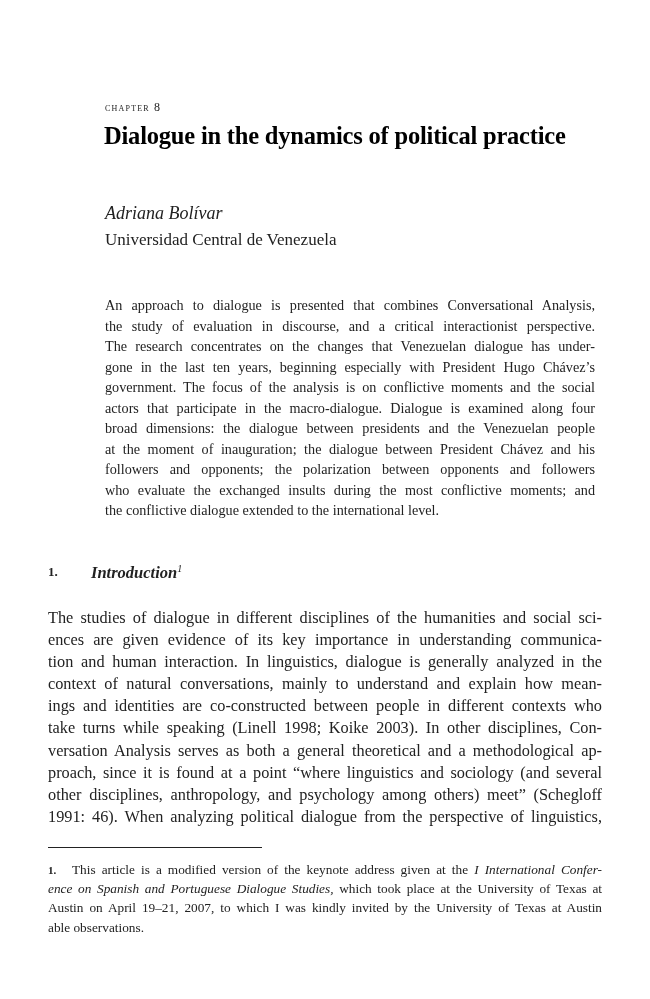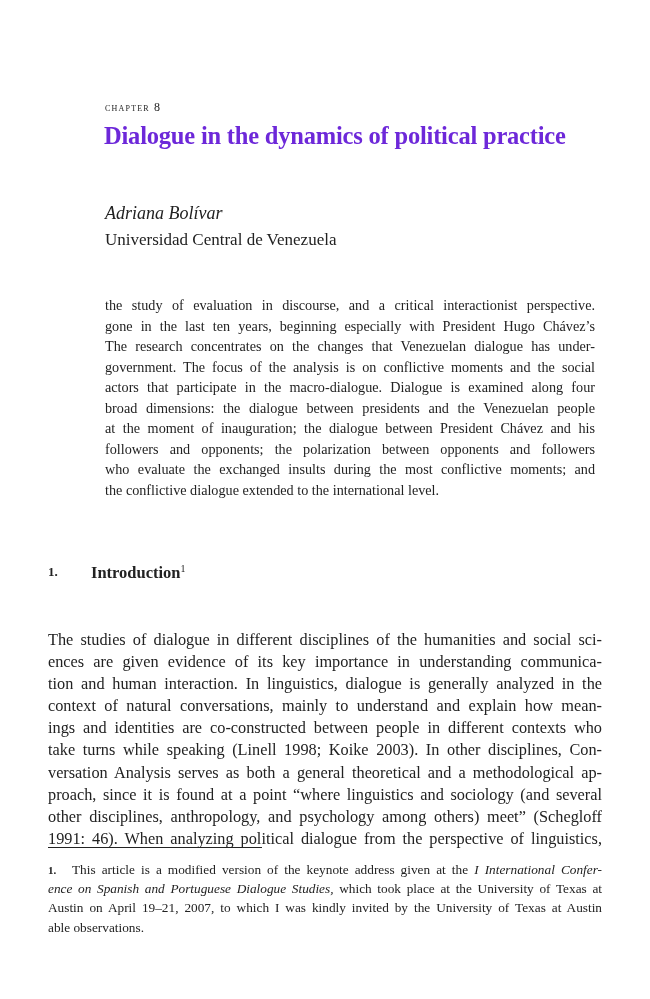--- a/index.html
+++ b/index.html
@@ -1,50 +1,51 @@
 <!DOCTYPE html>
 <html><head>
 <meta charset="utf-8">
 <style>
   html, body { margin: 0; padding: 0; background: #ffffff; }
   body { width: 650px; height: 999px; position: relative; overflow: hidden;
          font-family: "Liberation Serif", "DejaVu Serif", serif; color: #222; }
   .abs { position: absolute; }
   .chapter { left: 105px; top: 74px; font-size: 12px; letter-spacing: 1.2px; font-variant: small-caps; margin-top: 26px; }
   .chapter .caps { text-transform: lowercase; }
-  .title { left: 104px; top: 122px; font-size: 24.5px; font-weight: bold; letter-spacing: -0.2px; color: #6d28d9; white-space: nowrap; }
+  .title { left: 104px; top: 122px; font-size: 24.5px; font-weight: bold; letter-spacing: -0.2px; color: #000000; white-space: nowrap; }
   .author { left: 105px; top: 203px; font-size: 18px; font-style: italic; }
   .affil { left: 105px; top: 230px; font-size: 17px; }
   .abstract { left: 105px; top: 295px; width: 490px; }
   .abstract .line { font-size: 14.2px; line-height: 20.5px; height: 20.5px; white-space: nowrap; text-align: justify; text-align-last: justify; }
   .abstract .line.last { text-align-last: left; }
   .sec-num { left: 48px; top: 564px; font-size: 13px; font-weight: bold; }
-  .sec-title { left: 91px; top: 563px; font-size: 16.5px; font-weight: bold; }
+  .sec-title { left: 91px; top: 563px; font-size: 16.5px; font-weight: bold; font-style: italic; }
   .sec-title sup { font-size: 10px; font-weight: normal; vertical-align: 6px; }
-  .body { left: 48px; top: 607px; width: 554px; margin-top: 22px; }
+  .body { left: 48px; top: 607px; width: 554px; }
   .body .line { font-size: 16.3px; line-height: 22.1px; height: 22.1px; white-space: nowrap; text-align: justify; text-align-last: justify; }
   .rule { left: 48px; top: 847px; width: 214px; height: 1px; background: #222; }
   .footnote { left: 48px; top: 860px; width: 554px; }
   .footnote .line { font-size: 13.3px; line-height: 19.2px; height: 19.2px; white-space: nowrap; text-align: justify; text-align-last: justify; font-family: Liberation Serif, serif; }
   .footnote .line.last { text-align-last: left; }
   .fn-num { font-size: 11px; font-weight: bold; display: inline-block; width: 24px; }
   em { font-style: italic; }
 </style>
 </head>
 <body>
 
 <div class="abs chapter"><span class="caps">Chapter 8</span></div>
 <div class="abs title">Dialogue in the dynamics of political practice</div>
 <div class="abs author">Adriana Bolívar</div>
 <div class="abs affil">Universidad Central de Venezuela</div>
 
 <div class="abs abstract">
+  <div class="line">An approach to dialogue is presented that combines Conversational Analysis,</div>
   <div class="line">the study of evaluation in discourse, and a critical interactionist perspective.</div>
+  <div class="line">The research concentrates on the changes that Venezuelan dialogue has under-</div>
   <div class="line">gone in the last ten years, beginning especially with President Hugo Chávez’s</div>
-  <div class="line">The research concentrates on the changes that Venezuelan dialogue has under-</div>
   <div class="line">government. The focus of the analysis is on conflictive moments and the social</div>
   <div class="line">actors that participate in the macro-dialogue. Dialogue is examined along four</div>
   <div class="line">broad dimensions: the dialogue between presidents and the Venezuelan people</div>
   <div class="line">at the moment of inauguration; the dialogue between President Chávez and his</div>
   <div class="line">followers and opponents; the polarization between opponents and followers</div>
   <div class="line">who evaluate the exchanged insults during the most conflictive moments; and</div>
   <div class="line last">the conflictive dialogue extended to the international level.</div>
 </div>
 
 <div class="abs sec-num">1.</div>

